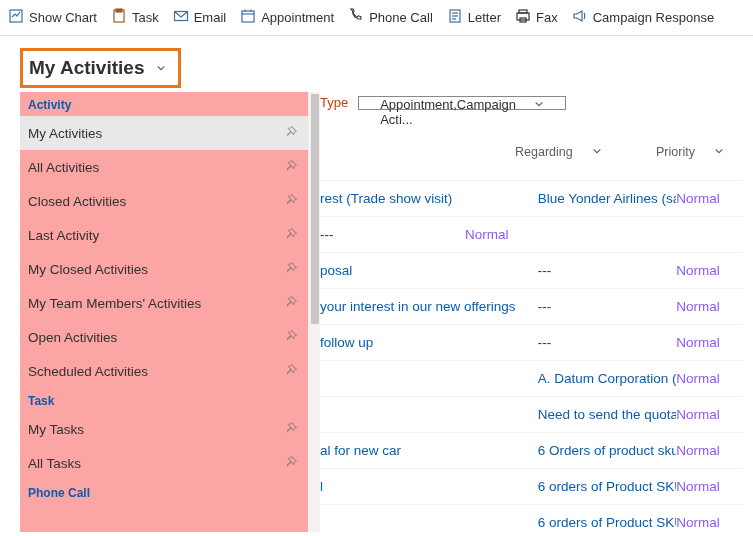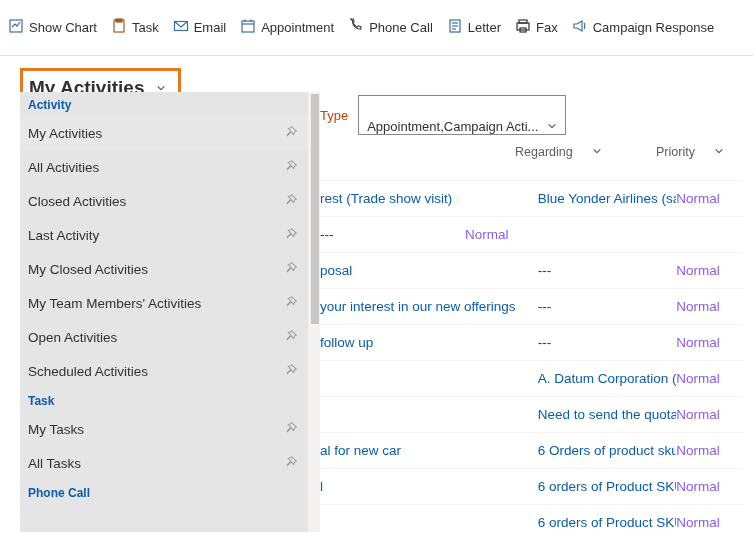--- a/index.html
+++ b/index.html
@@ -10,21 +10,21 @@
     color: #323130;
     background: #fff;
     width: 753px;
     height: 536px;
     overflow: hidden;
     position: relative;
   }
   .toolbar {
     display: flex;
     align-items: center;
-    height: 56px;
+    height: 36px;
     padding: 0 8px;
     border-bottom: 1px solid #e1dfdd;
     gap: 14px;
   }
   .tool-btn {
     display: flex;
     align-items: center;
     gap: 5px;
     cursor: pointer;
     font-size: 13px;
@@ -45,21 +45,21 @@
     font-weight: 600;
     color: #323130;
   }
   .chev { margin-left: 12px; }
   .dropdown {
     position: absolute;
     left: 20px;
     top: 92px;
     width: 300px;
     height: 440px;
-    background: #e5e5e5;
+    background: #fca5a5;
     border-right: 0;
     z-index: 5;
   }
   .dd-scroll {
     position: absolute;
     right: 0;
     top: 0;
     width: 12px;
     height: 100%;
     background: #f3f2f1;
@@ -101,26 +101,26 @@
     position: absolute;
     left: 320px;
     top: 95px;
     display: flex;
     align-items: center;
     gap: 10px;
   }
   .filterlabel { font-size: 13px; color: #c2410c; }
   .filtersel {
     border: 1px solid #8a8886;
-    height: 40px;
+    height: 14px;
     width: 208px;
     display: flex;
-    align-items: flex-end;
+    align-items: flex-start;
     justify-content: space-between;
-    padding: 0 8px;
+    padding: 0 21px;
     font-size: 13px;
     cursor: pointer;
   }
   .headers {
     position: absolute;
     left: 320px;
     top: 140px;
     right: 10px;
     height: 24px;
     display: flex;

